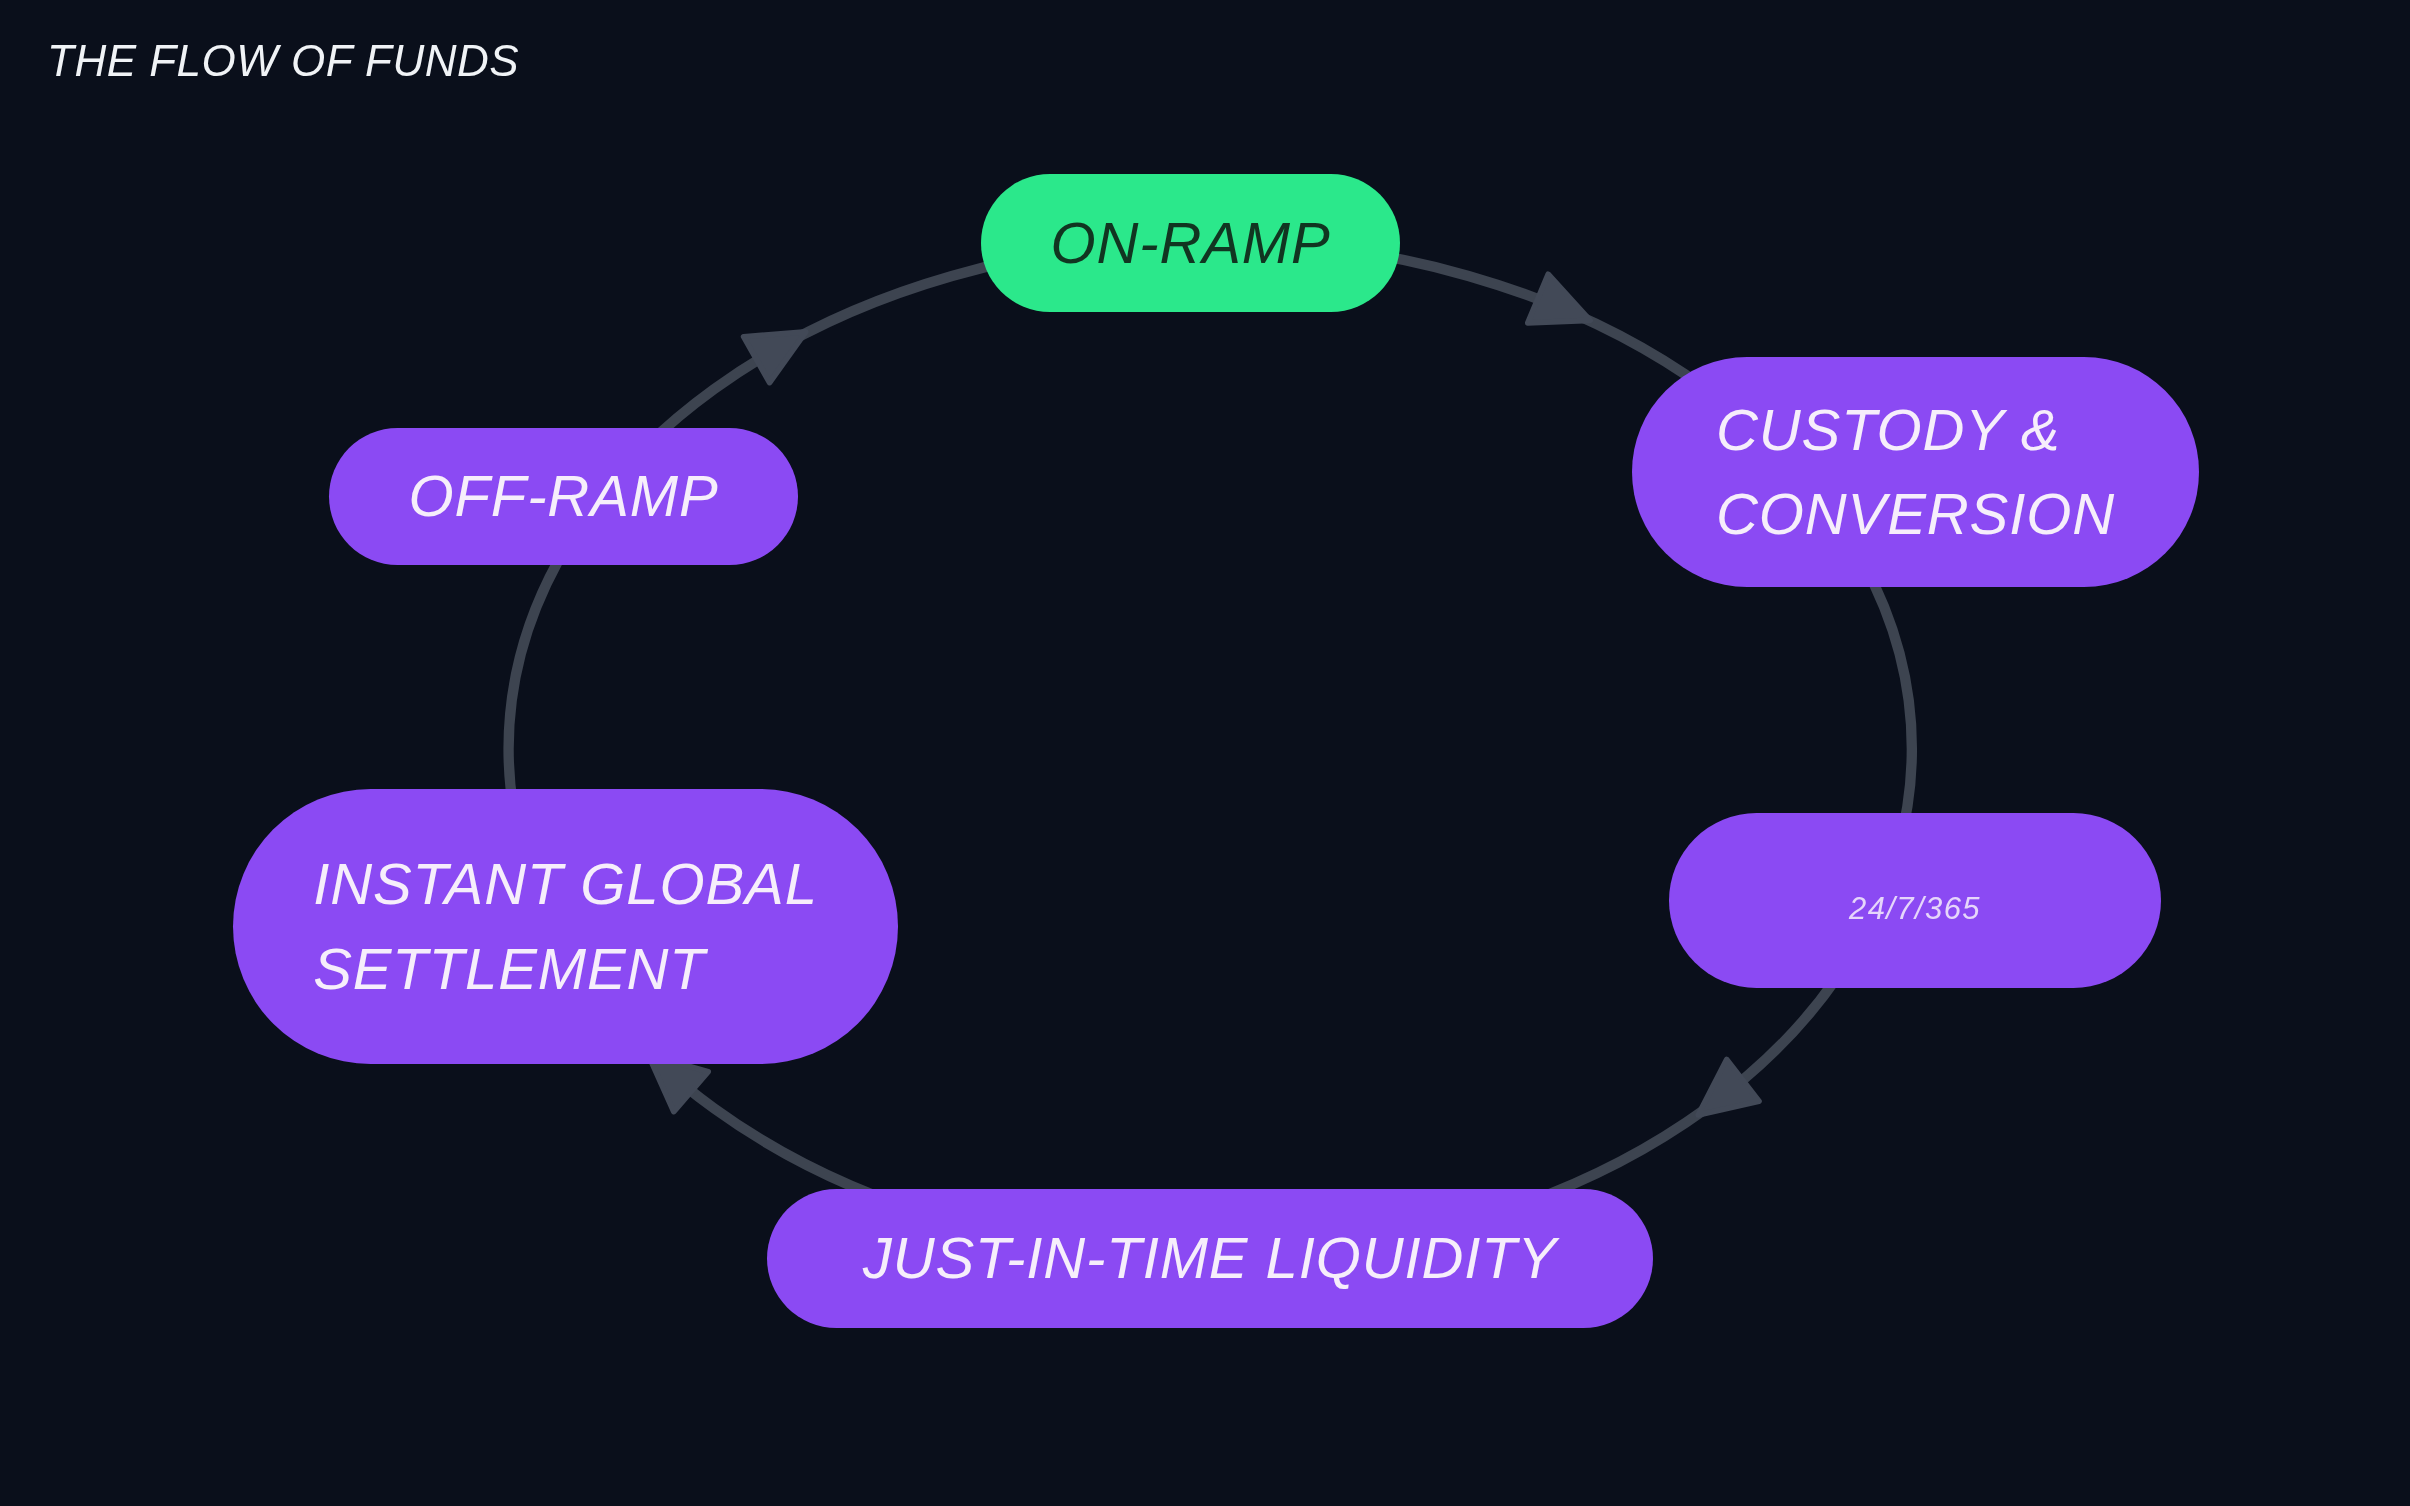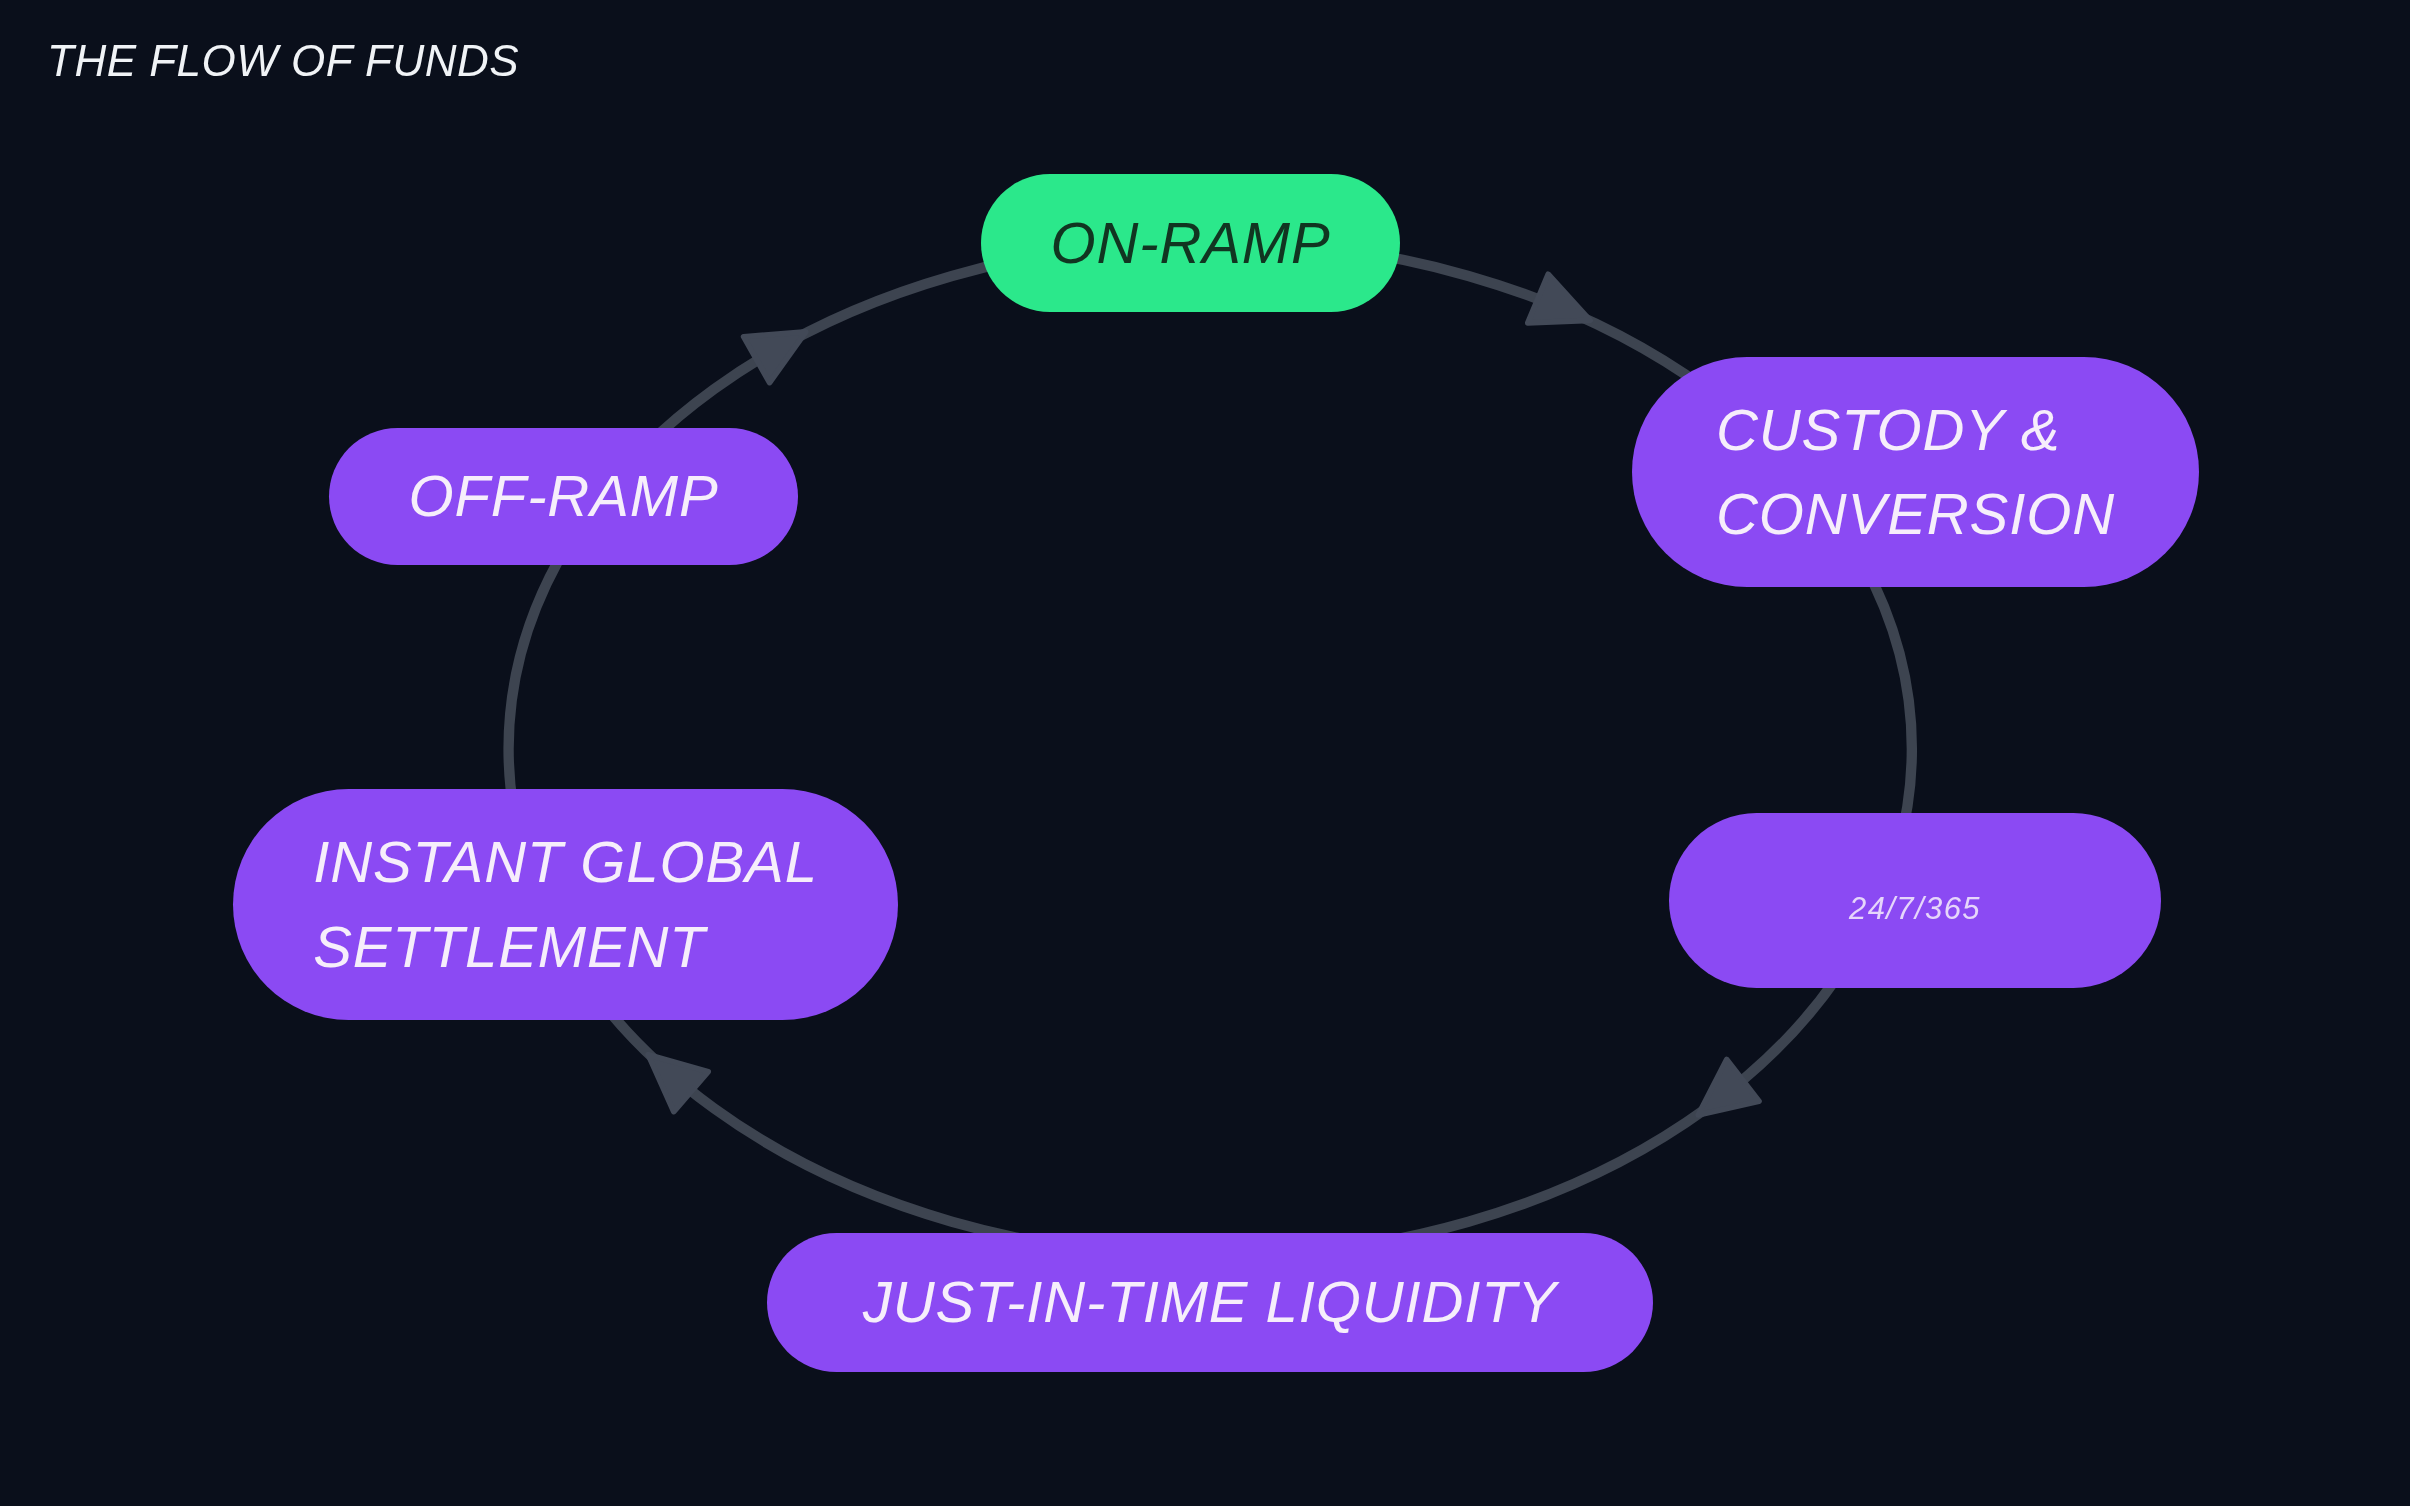--- a/index.html
+++ b/index.html
@@ -31,22 +31,22 @@
   .pill .sublabel{
     font-size:31px;line-height:1.1;letter-spacing:1.4px;
     color:rgba(243,233,252,0.88);
     margin-top:18px;
   }
   .pill.green{background:#2BE88B;color:#113521;}
   .pill.purple{background:#8B4AF3;color:#F6EEFB;}
   .node-on-ramp   {left:981px;top:174px;width:419px;height:138px;}
   .node-custody   {left:1632px;top:357px;width:567px;height:230px;}
   .node-earn      {left:1669px;top:813px;width:492px;height:175px;}
-  .node-jit       {left:767px;top:1233px;width:886px;height:139px;}
-  .node-instant   {left:233px;top:789px;width:665px;height:231px;}
+  .node-jit       {left:767px;top:1189px;width:886px;height:139px;}
+  .node-instant   {left:233px;top:789px;width:665px;height:275px;}
   .node-off-ramp  {left:329px;top:428px;width:469px;height:137px;}
 </style>
 </head>
 <body>
 
 <div class="stage">
 
   <div class="title">THE FLOW OF FUNDS</div>
 
   <svg class="ring" width="2411" height="1507" viewBox="0 0 2560 1600" aria-hidden="true">

